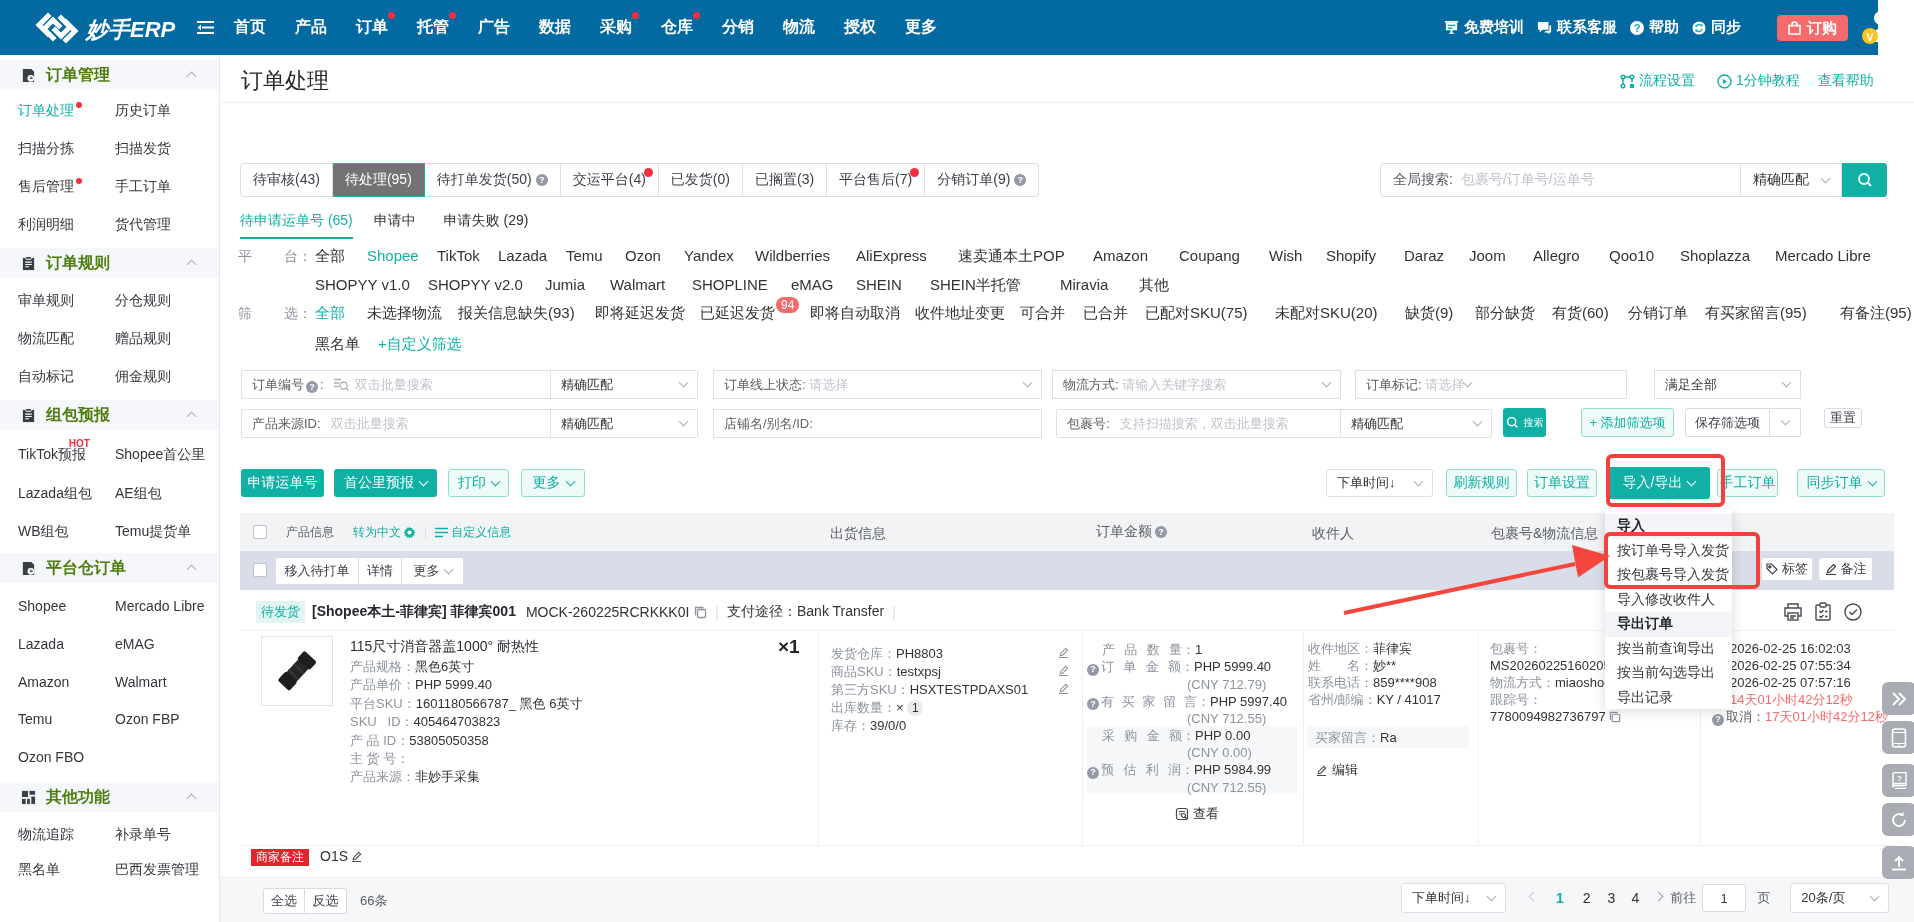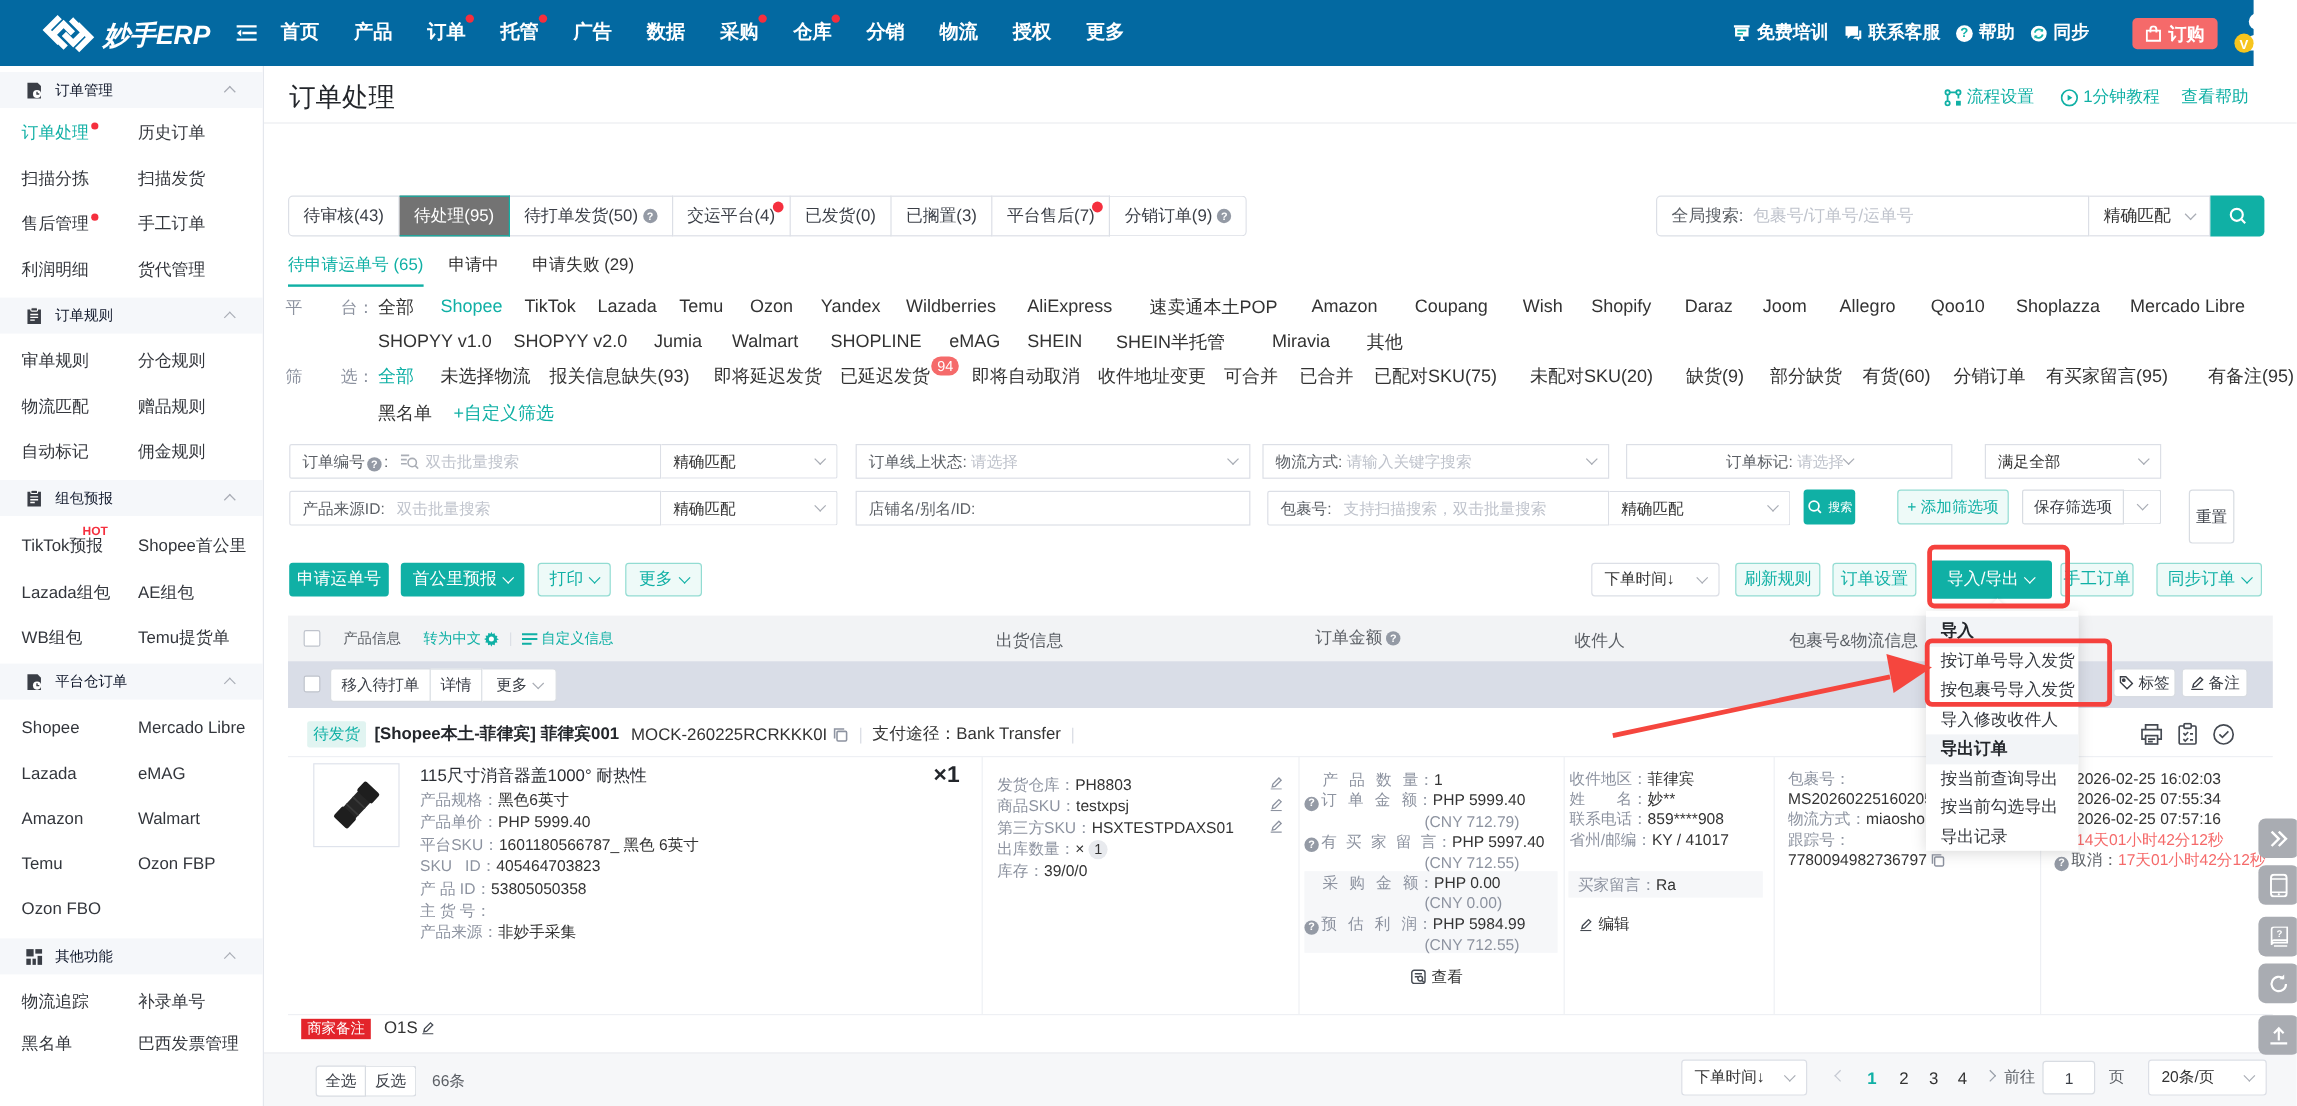--- a/index.html
+++ b/index.html
@@ -14,21 +14,21 @@
 .chevw{display:inline-block;width:7px;height:7px;border:solid #fff;border-width:0 0 1.6px 1.6px;transform:rotate(-45deg);margin-top:-4px}
 .cb{position:absolute;width:14px;height:14px;border:1px solid #bfc3cc;border-radius:2px;background:#fff}
 .btn{display:flex;align-items:center;justify-content:center;border-radius:3px;font-size:13px;white-space:nowrap}
 .bt{background:#10b0a5;color:#fff}
 .bo{background:#eefaf8;border:1px solid #92dcd2;color:#10b0a5}
 .bw{background:#fff;border:1px solid #d8dce2;color:#3a3e46}
 .qm{display:inline-flex;align-items:center;justify-content:center;width:12px;height:12px;border-radius:50%;background:#949aa5;color:#fff;font-size:9px;font-weight:bold;vertical-align:-1px}
 .pen{display:inline-block;width:11px;height:11px}
 .sh{position:absolute;left:0;width:219px;height:30px;background:#f5f7fa;display:flex;align-items:center;padding-left:21px}
 .sh svg{width:15px;height:15px;margin-right:10px}
-.sh b{font-size:12px;color:#0f172a;font-weight:normal}
+.sh b{font-size:16px;color:#4d7c0f;font-weight:bold}
 .sh .up{position:absolute;right:24px;transform:rotate(135deg);margin-top:3px}
 .si{position:absolute;font-size:14px;white-space:nowrap;color:#33363c}
 .si.tl{color:#10b0a5}
 .tab{display:flex;align-items:center;justify-content:center;height:34px;border:1px solid #dcdfe6;border-left:none;font-size:14px;padding:0 12px;white-space:nowrap;color:#3a3e46}
 .tab:first-child{border-left:1px solid #dcdfe6;border-radius:4px 0 0 4px}
 .tab:last-child{border-radius:0 4px 4px 0}
 .tab.act{background:#737373;border-color:#10b0a5;color:#fff}
 .fbox{height:29px;border:1px solid #dcdfe6;background:#fff;font-size:13px;padding-left:10px;white-space:nowrap}
 .ph{color:#bfc3cc}
 .jl{display:inline-block;width:80px;text-align:justify;text-align-last:justify}
@@ -318,21 +318,21 @@
       </div>
 </div>
 <div class="ab fbox flex" style="left:493px;top:315px;width:329px;justify-content:space-between">
       <span><b class="g6" style="font-weight:normal">订单线上状态:</b> <span class="ph">请选择</span></span>
       <i class="chev" style="margin-right:10px"></i>
     </div>
 <div class="ab fbox flex" style="left:832px;top:315px;width:289px;justify-content:space-between">
       <span><b class="g6" style="font-weight:normal">物流方式:</b> <span class="ph">请输入关键字搜索</span></span>
       <i class="chev" style="margin-right:10px"></i>
     </div>
-<div class="ab fbox flex" style="left:1135px;top:315px;width:272px;justify-content:center">
+<div class="ab fbox flex" style="left:1135px;top:315px;width:272px;justify-content:flex-start">
       <span><b class="g6" style="font-weight:normal">订单标记:</b> <span class="ph">请选择</span></span>
       <i class="chev" style="margin-right:10px"></i>
     </div>
 <div class="ab fbox flex" style="left:1434px;top:315px;width:147px;justify-content:space-between">
       <span>满足全部</span>
       <i class="chev" style="margin-right:10px"></i>
     </div>
 <div class="ab flex" style="left:21px;top:354px">
 <div class="fbox flex" style="width:310px;border-radius:2px 0 0 2px">
         <b class="g6" style="font-weight:normal">产品来源ID:</b>
@@ -360,21 +360,21 @@
         <circle cx="7" cy="7" r="5"></circle>
         <path d="M11 11l3 3"></path>
       </svg>搜索</div>
 <div class="ab btn bo" style="left:1361px;top:353px;width:93px;height:29px">+ 添加筛选项</div>
 <div class="ab flex" style="left:1465px;top:353px">
 <div class="btn bw" style="width:85px;height:29px;border-radius:2px 0 0 2px">保存筛选项</div>
 <div class="btn bw flex" style="width:31px;height:29px;border-left:none;border-radius:0 2px 2px 0">
         <i class="chev"></i>
       </div>
 </div>
-<div class="ab btn bw" style="left:1604px;top:353px;width:38px;height:45px">重置</div>
+<div class="ab btn bw" style="left:1604px;top:353px;width:38px;height:20px">重置</div>
 
 <div class="ab btn bt" style="left:21px;top:414px;width:83px;height:28px;font-size:14px">申请运单号</div>
 <div class="ab btn bt" style="left:114px;top:414px;width:103px;height:28px;font-size:14px;gap:6px">首公里预报 <i class="chevw"></i></div>
 <div class="ab btn bo" style="left:228px;top:414px;width:61px;height:28px;font-size:14px;gap:6px">打印 <i class="chev" style="border-color:#10b0a5"></i></div>
 <div class="ab btn bo" style="left:301px;top:414px;width:64px;height:28px;font-size:14px;gap:6px">更多 <i class="chev" style="border-color:#10b0a5"></i></div>
 <div class="ab fbox flex" style="left:1106px;top:414px;width:107px;height:28px;justify-content:space-between;border-radius:3px">
       <span style="font-size:13px">下单时间↓</span>
       <i class="chev" style="margin-right:10px"></i>
     </div>
 <div class="ab btn bo" style="left:1226px;top:414px;width:71px;height:28px;font-size:14px">刷新规则</div>

